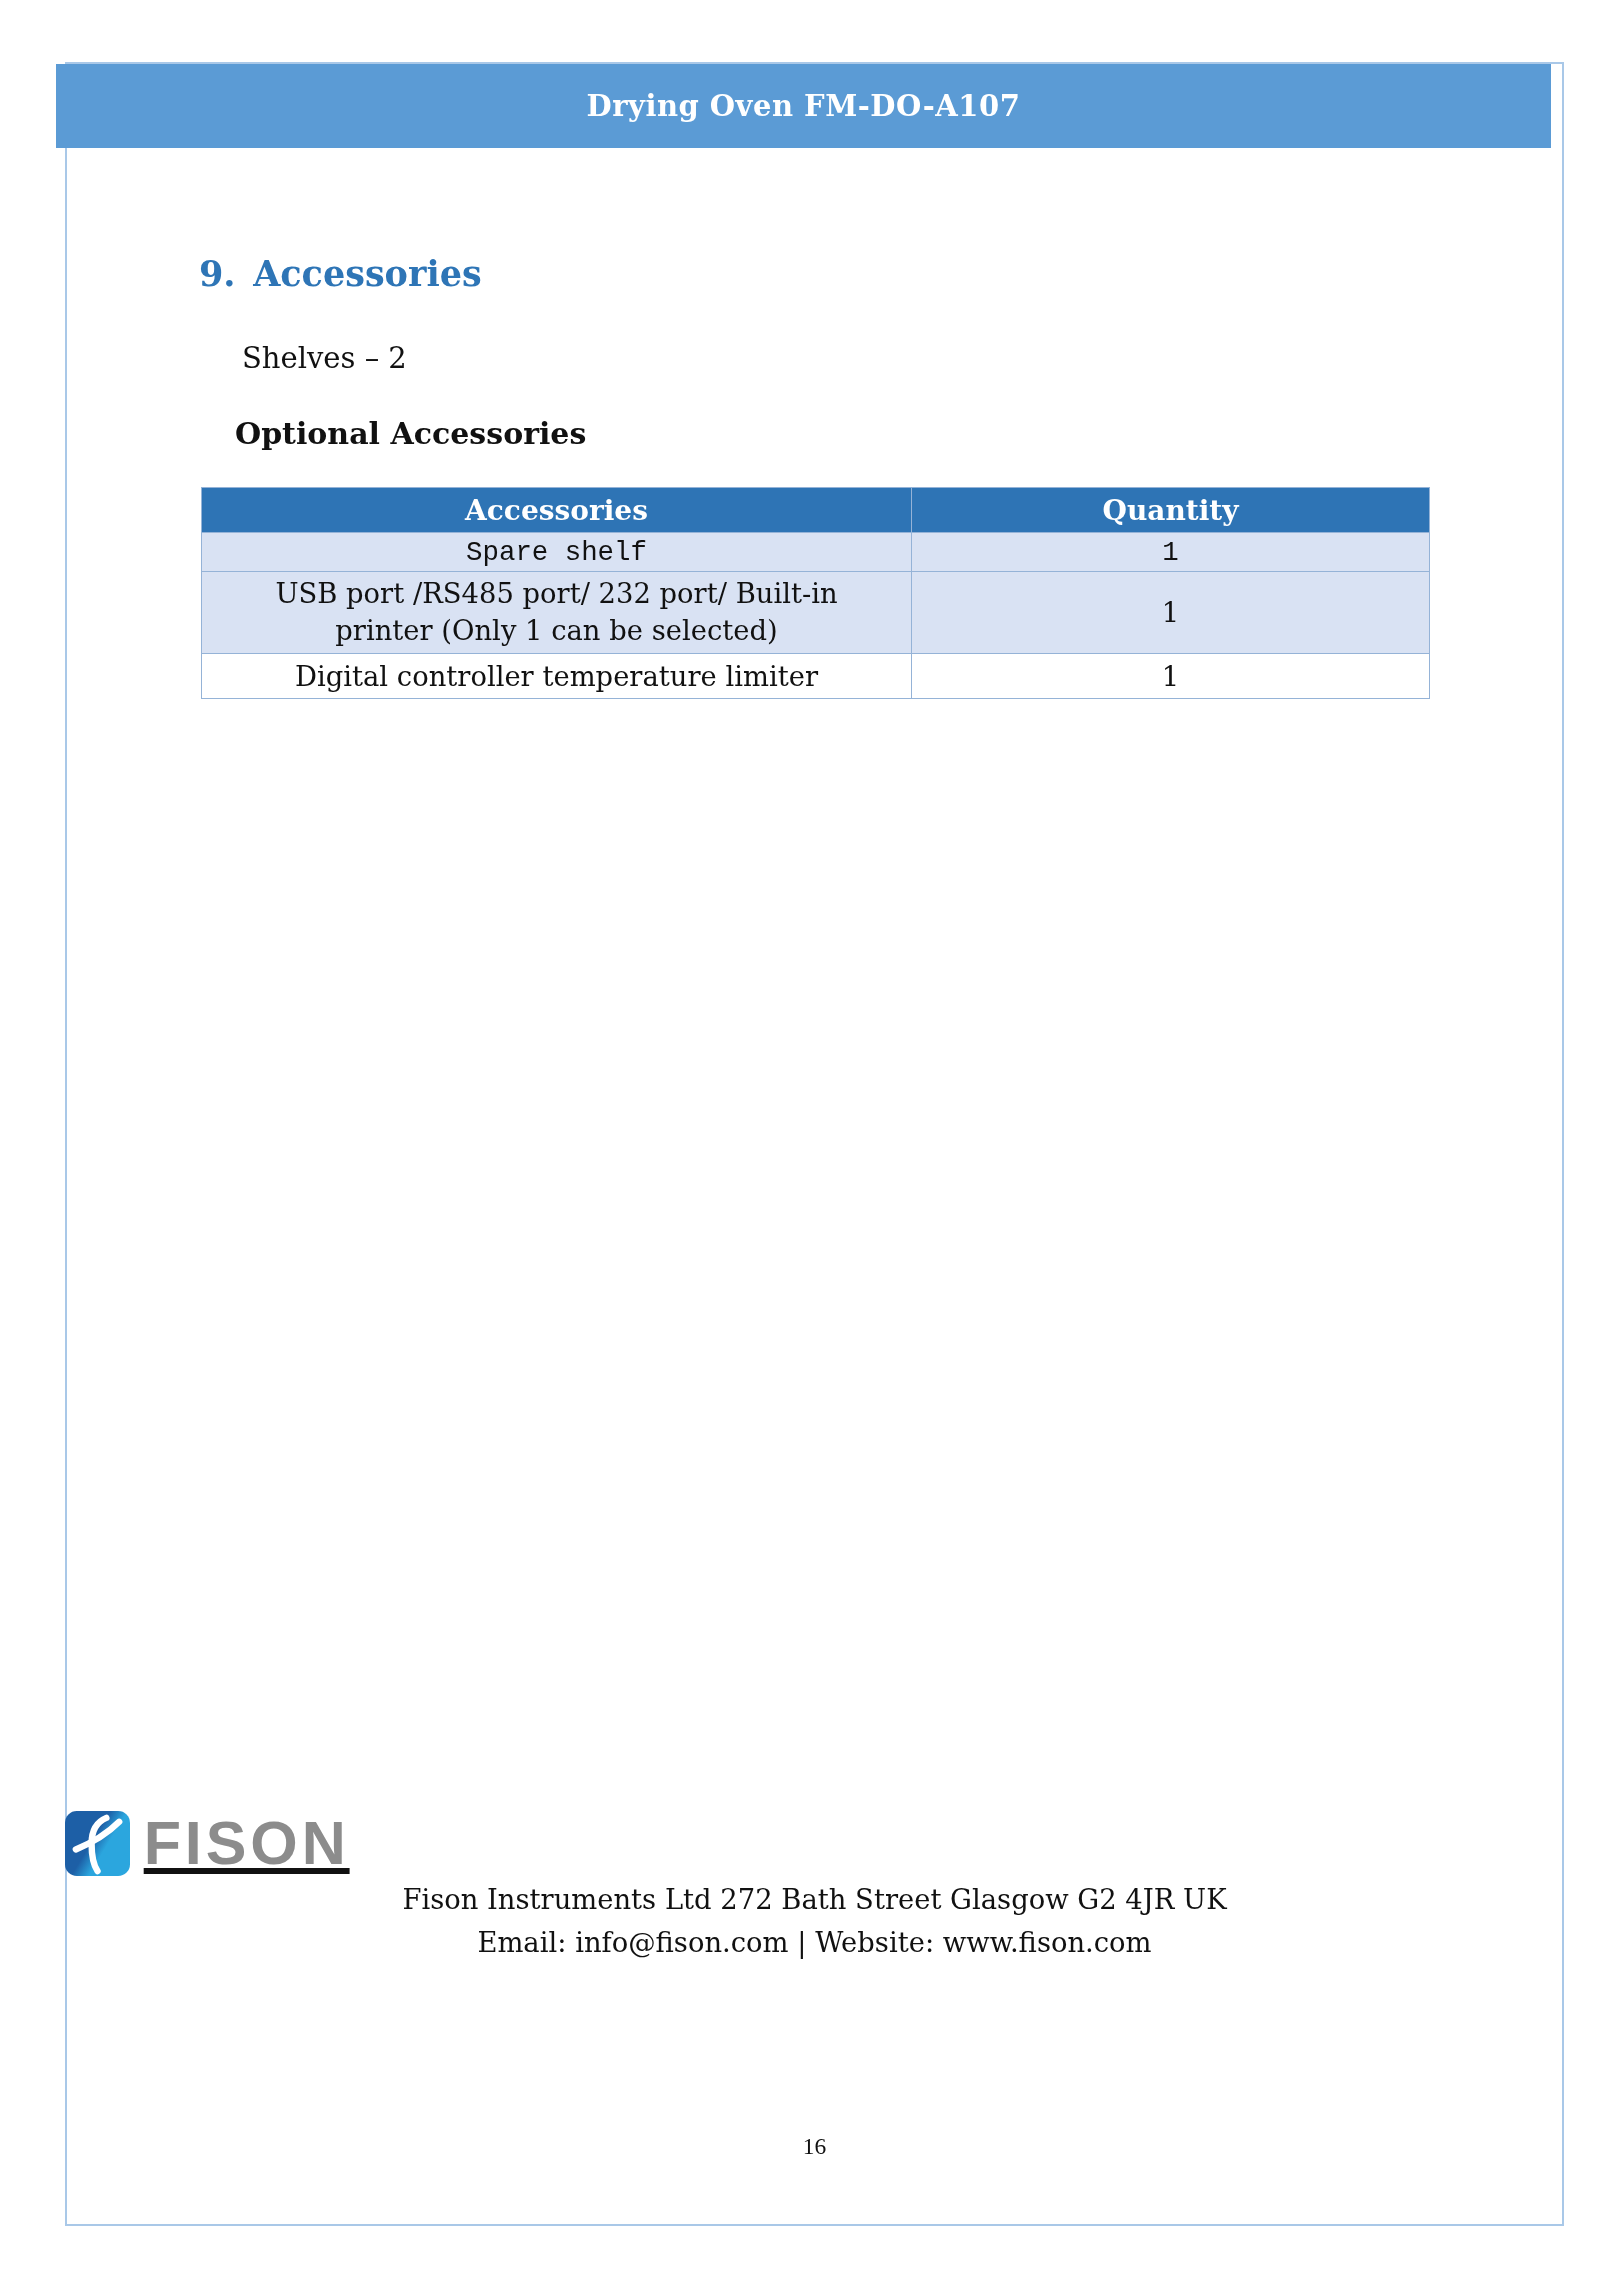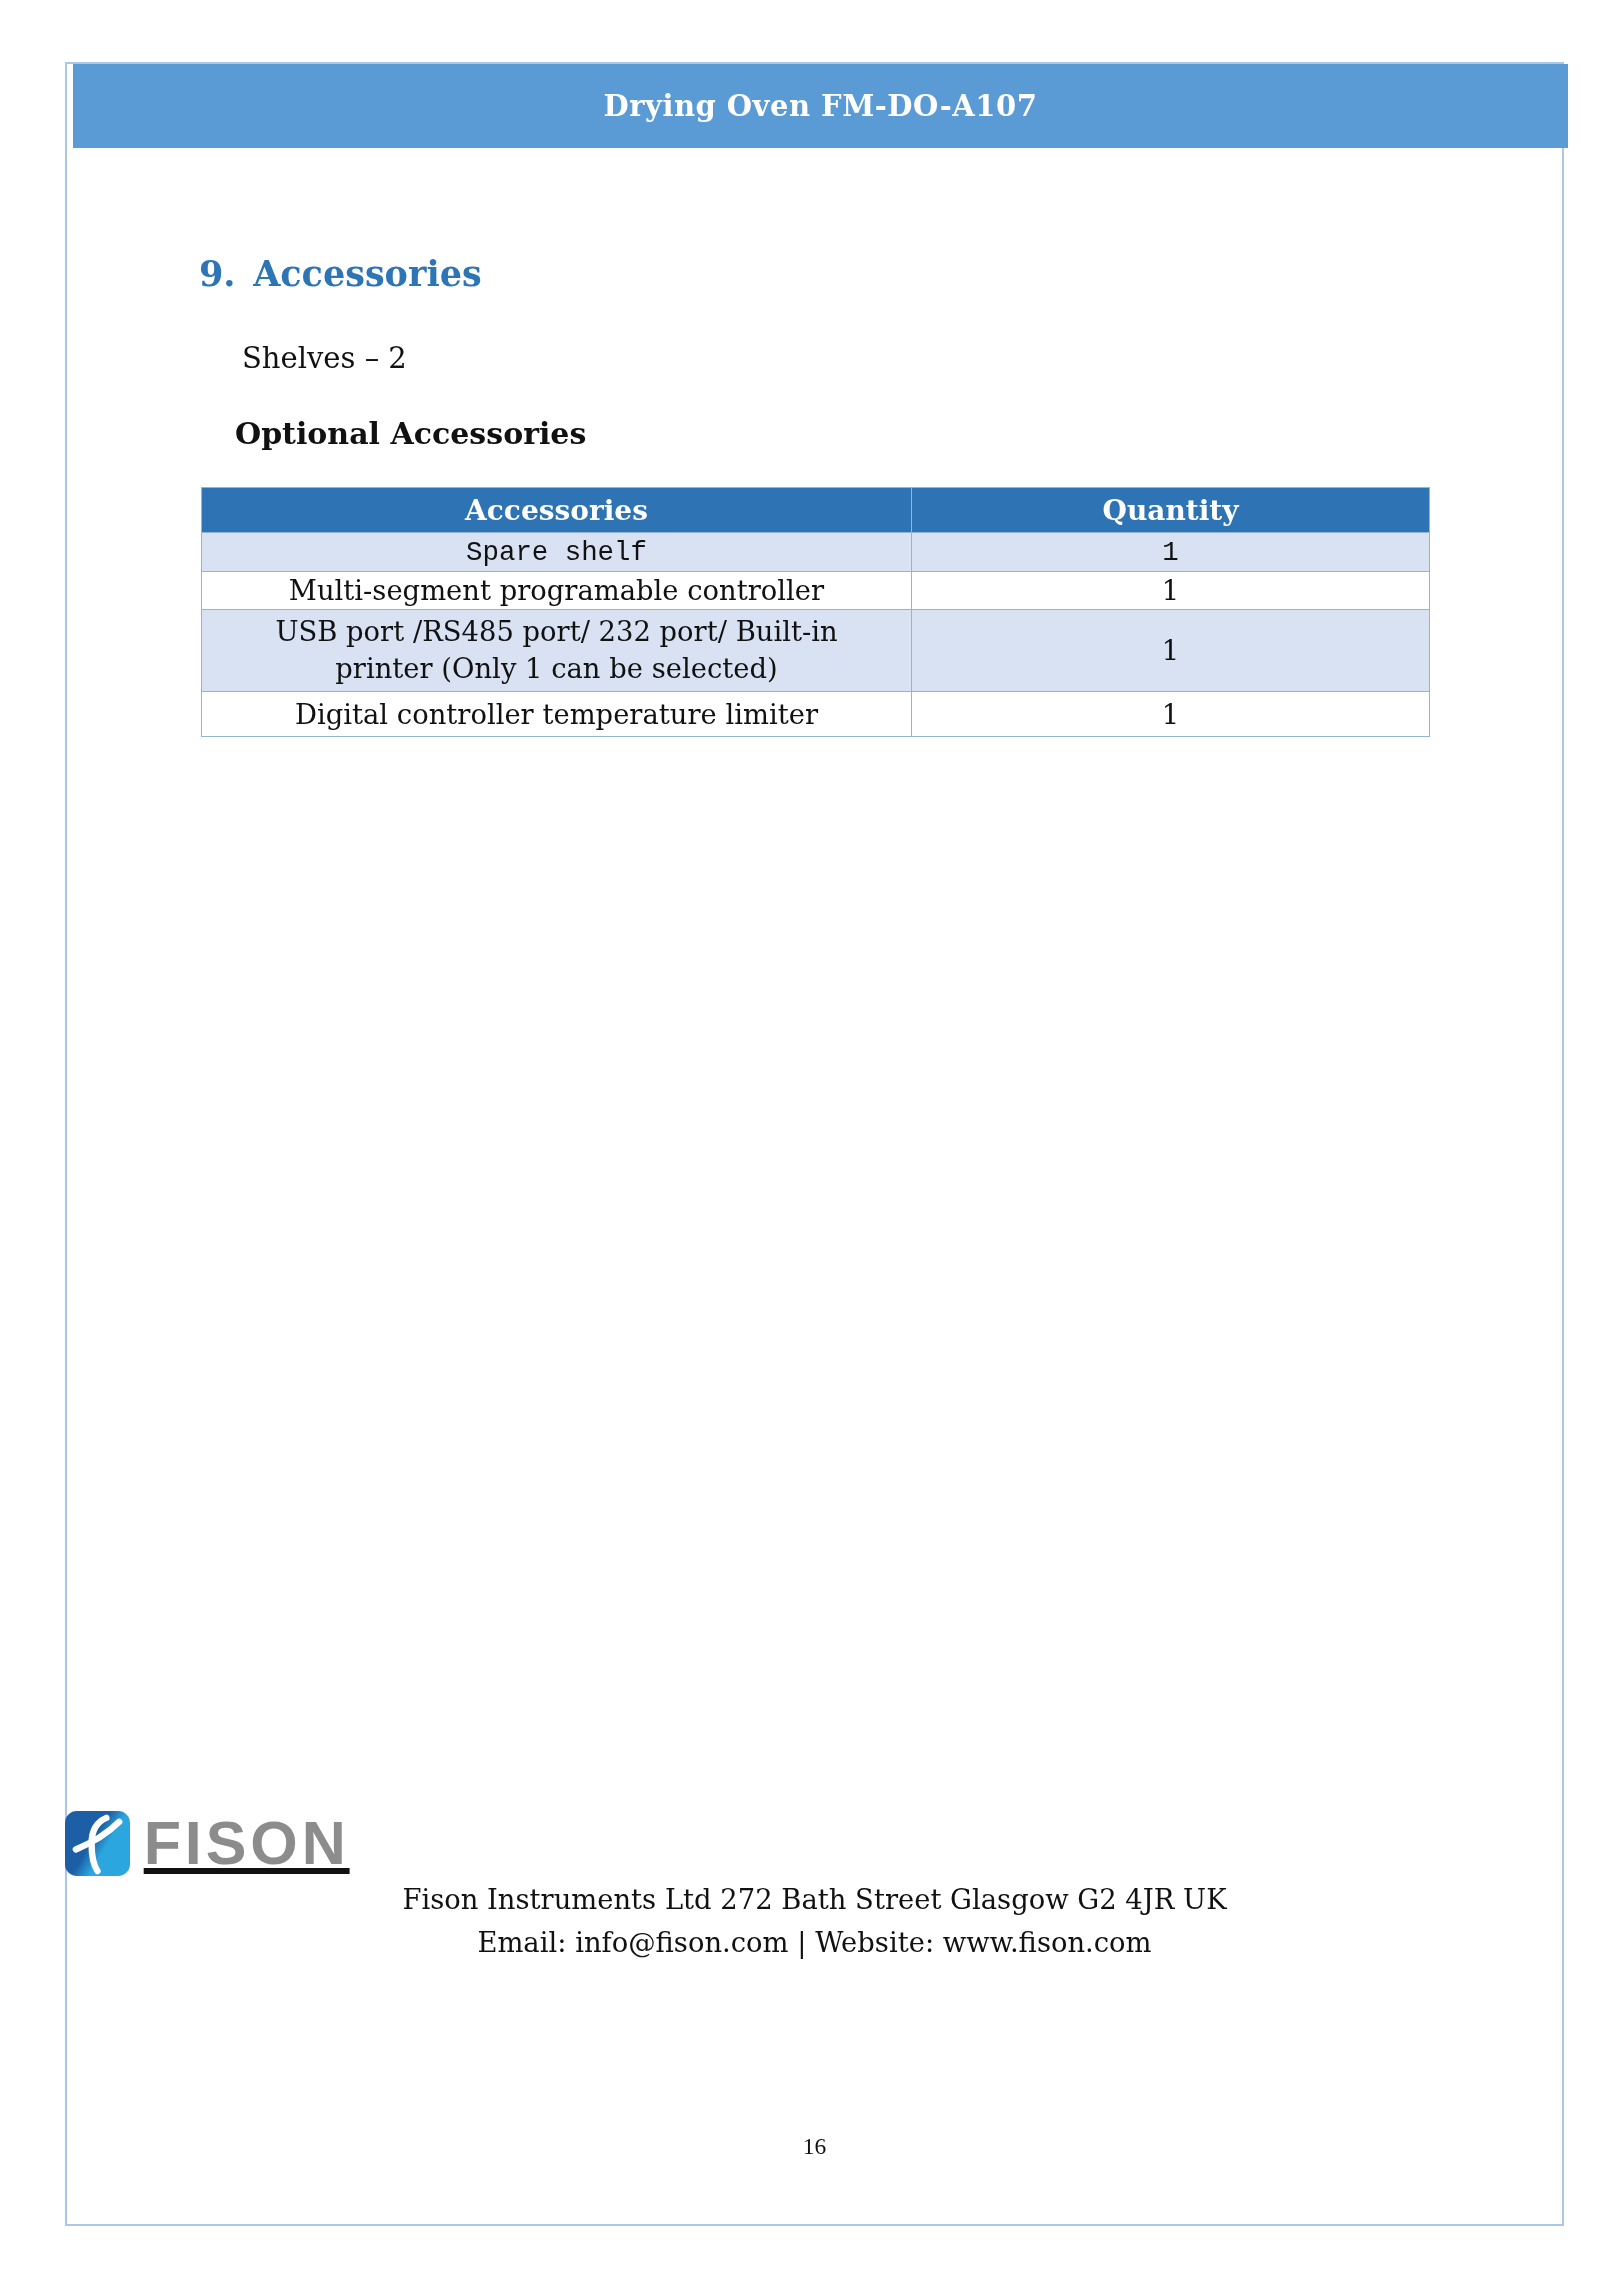--- a/index.html
+++ b/index.html
@@ -14,21 +14,21 @@
     overflow: hidden;
   }
   .page-frame {
     position: absolute;
     left: 65px; top: 62px;
     width: 1499px; height: 2164px;
     border: 2px solid #A9C8E8;
   }
   .header-bar {
     position: absolute;
-    left: 73px; top: 64px;
+    left: 56px; top: 64px;
     width: 1495px; height: 84px;
     background: #5B9BD5;
     display: flex;
     align-items: center;
     justify-content: center;
   }
   .header-bar .title {
     font-size: 29px;
     font-weight: bold;
     color: #ffffff;
@@ -154,24 +154,20 @@
       </colgroup>
     <thead>
       <tr>
         <th>Accessories</th>
         <th>Quantity</th>
       </tr>
     </thead>
     <tbody>
       <tr class="alt row-1">
         <td>Spare shelf</td>
-        <td>1</td>
-      </tr>
-      <tr class="row-2">
-        <td>Multi-segment programable controller</td>
         <td>1</td>
       </tr>
       <tr class="alt row-3">
         <td><span class="wrap-narrow">USB port /RS485 port/ 232 port/ Built-in printer (Only 1 can be selected)</span></td>
         <td>1</td>
       </tr>
       <tr class="row-4">
         <td>Digital controller temperature limiter</td>
         <td>1</td>
       </tr>

